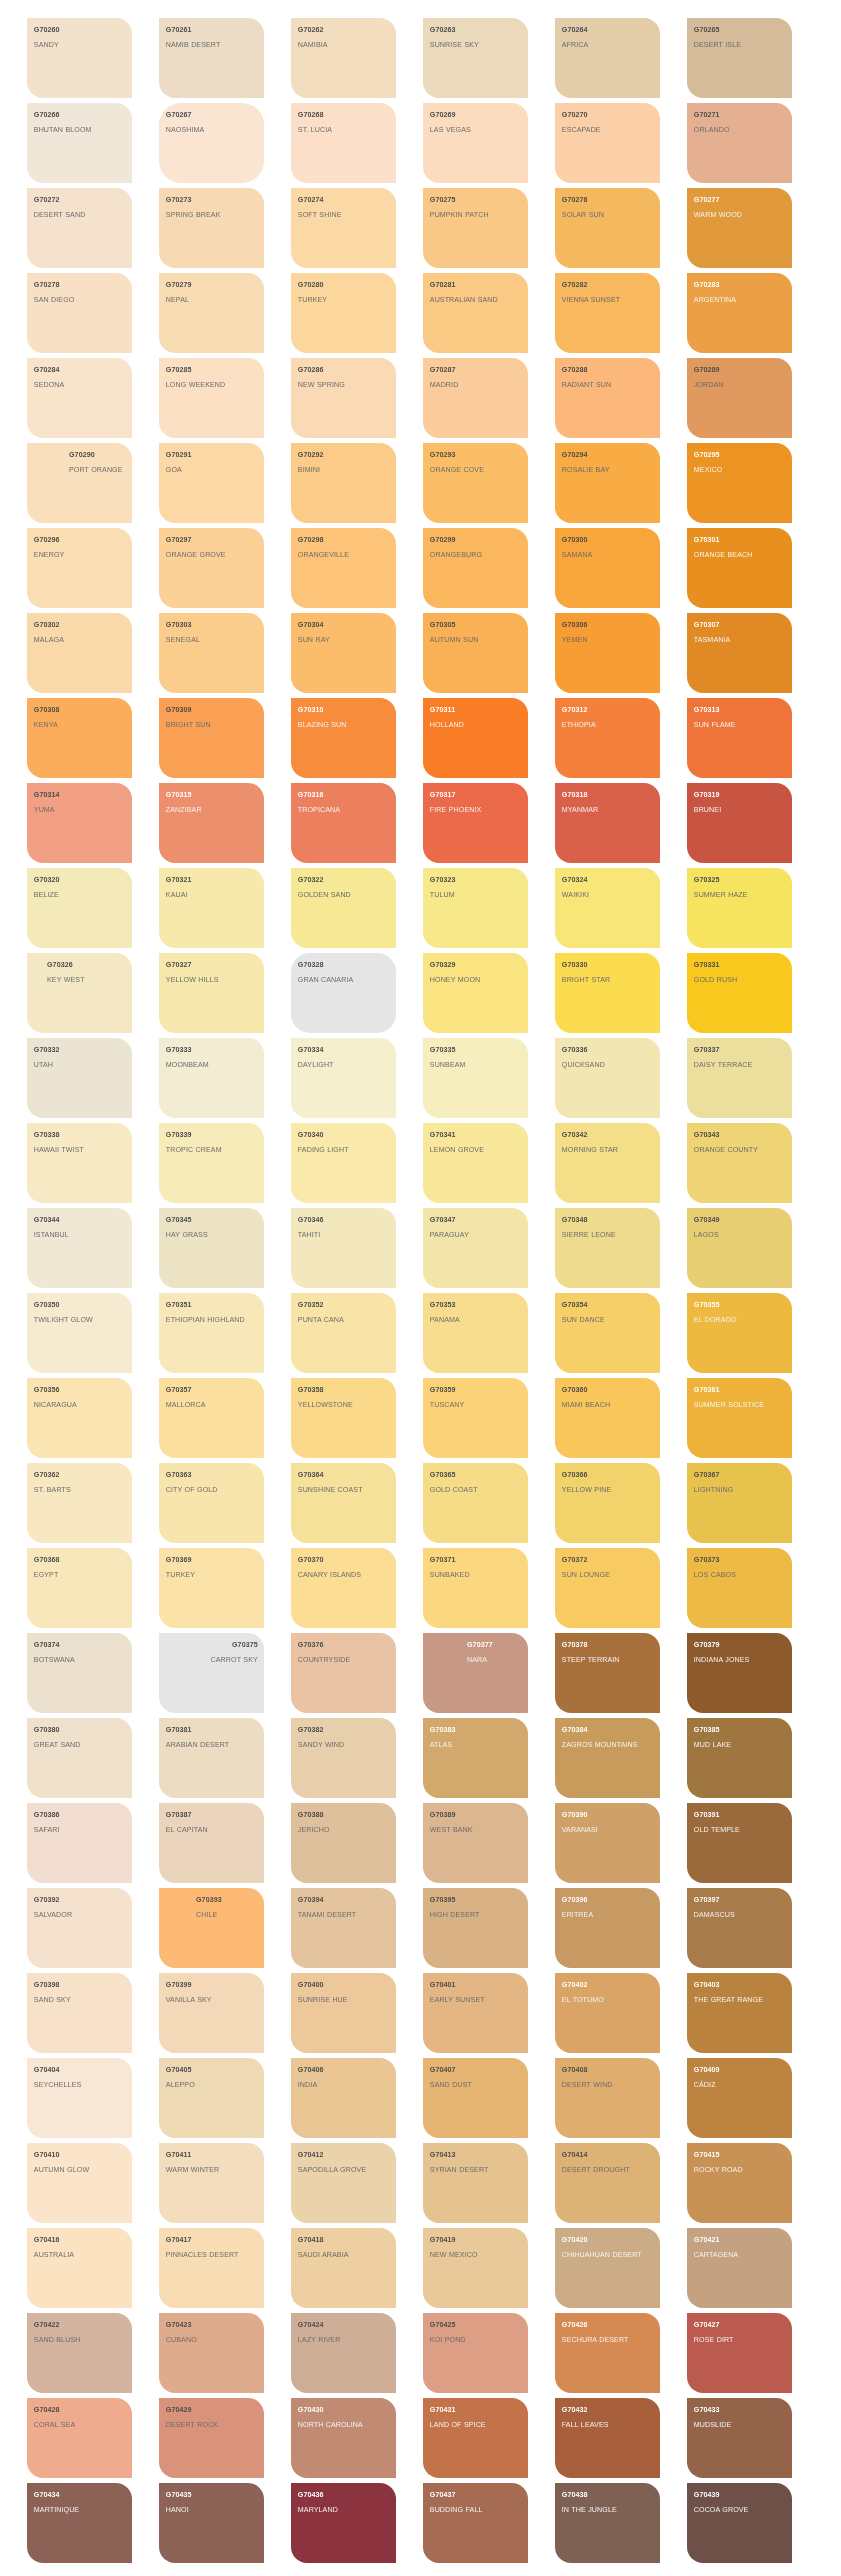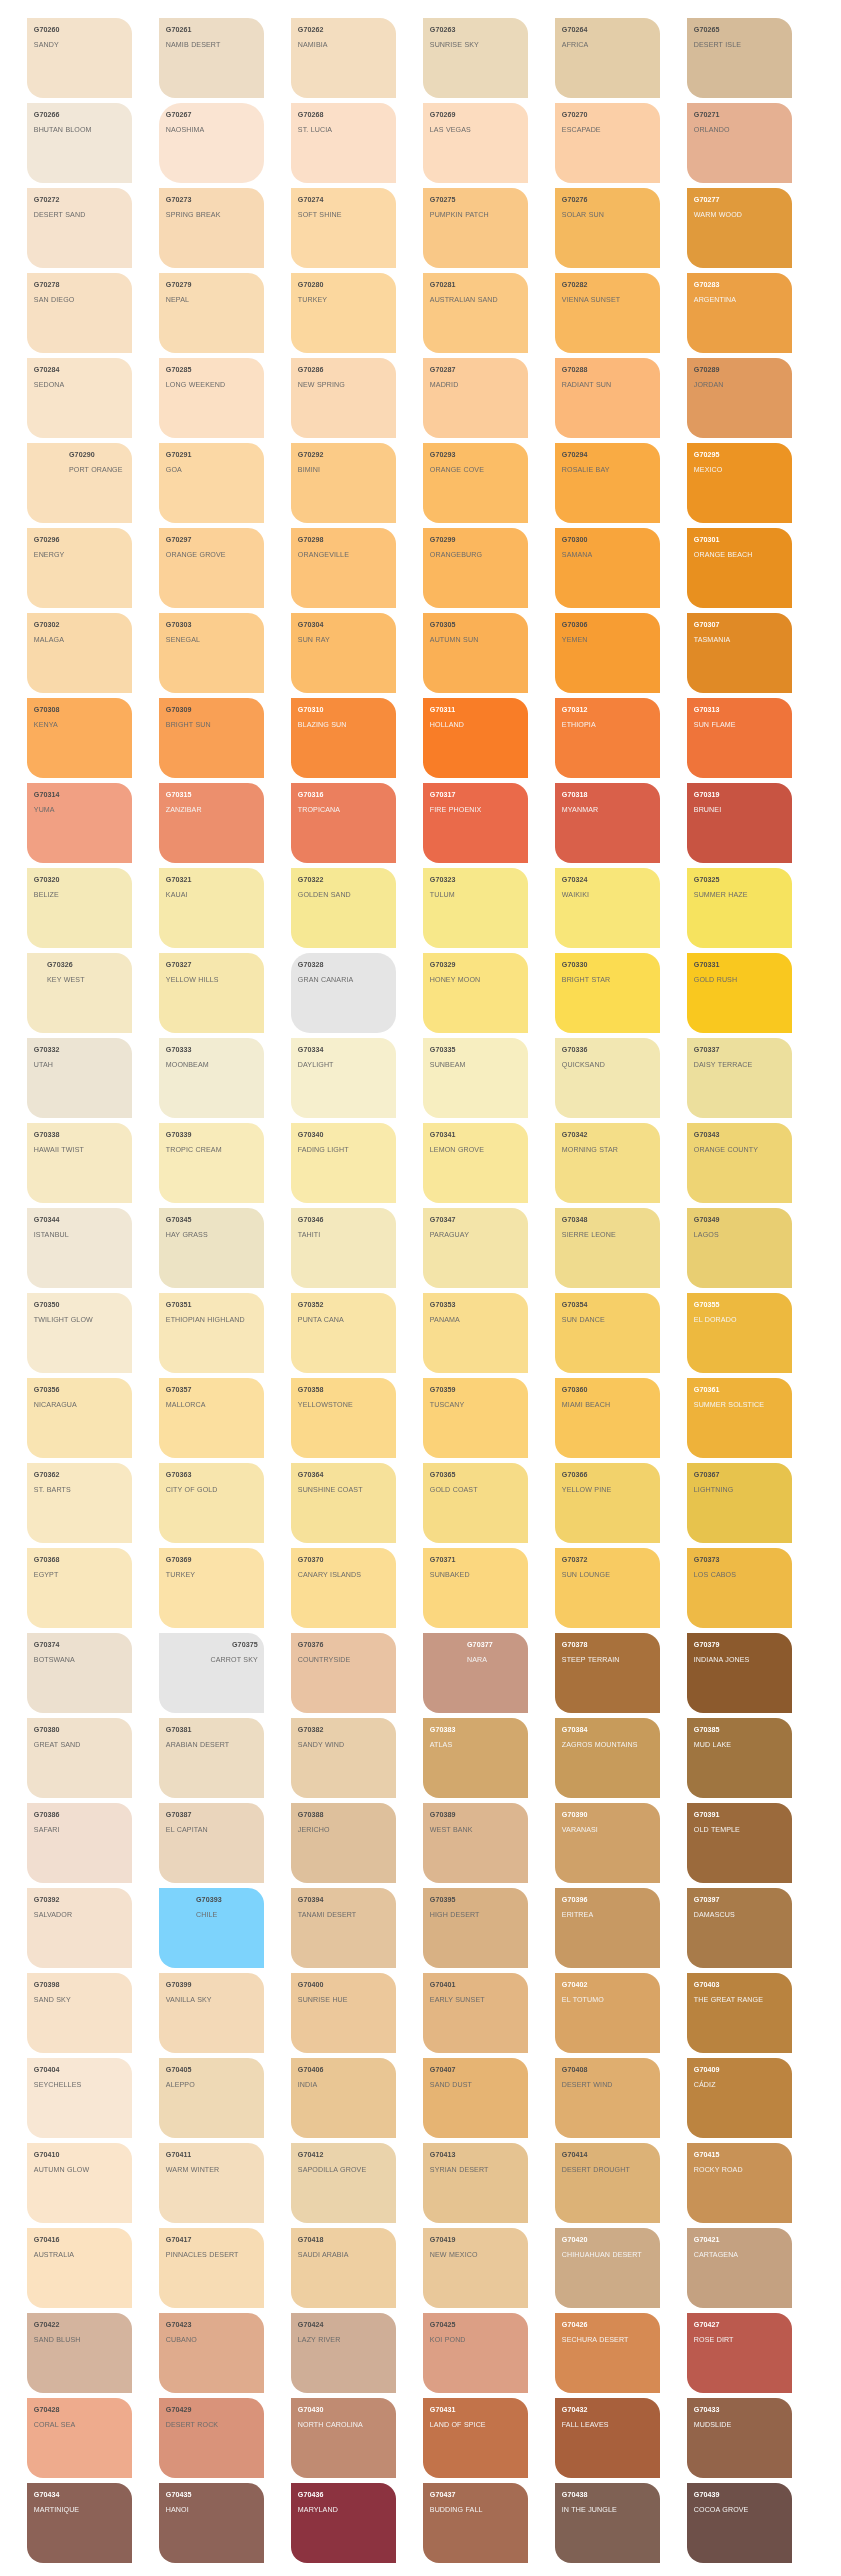--- a/index.html
+++ b/index.html
@@ -588,21 +588,21 @@
       <span class="swatch-name">VARANASI</span>
     </div>
     <div class="swatch dark" style="background-color: rgb(155, 106, 60);">
       <span class="swatch-code">G70391</span>
       <span class="swatch-name">OLD TEMPLE</span>
     </div>
     <div class="swatch light" style="background-color: rgb(244, 225, 206);">
       <span class="swatch-code">G70392</span>
       <span class="swatch-name">SALVADOR</span>
     </div>
-    <div class="swatch light" style="background-color: #7dd3fc; padding-left: 37px;">
+    <div class="swatch light" style="background-color: #fdba74; padding-left: 37px;">
       <span class="swatch-code">G70393</span>
       <span class="swatch-name">CHILE</span>
     </div>
     <div class="swatch light" style="background-color: rgb(227, 196, 158);">
       <span class="swatch-code">G70394</span>
       <span class="swatch-name">TANAMI DESERT</span>
     </div>
     <div class="swatch light" style="background-color: rgb(216, 177, 132);">
       <span class="swatch-code">G70395</span>
       <span class="swatch-name">HIGH DESERT</span>

